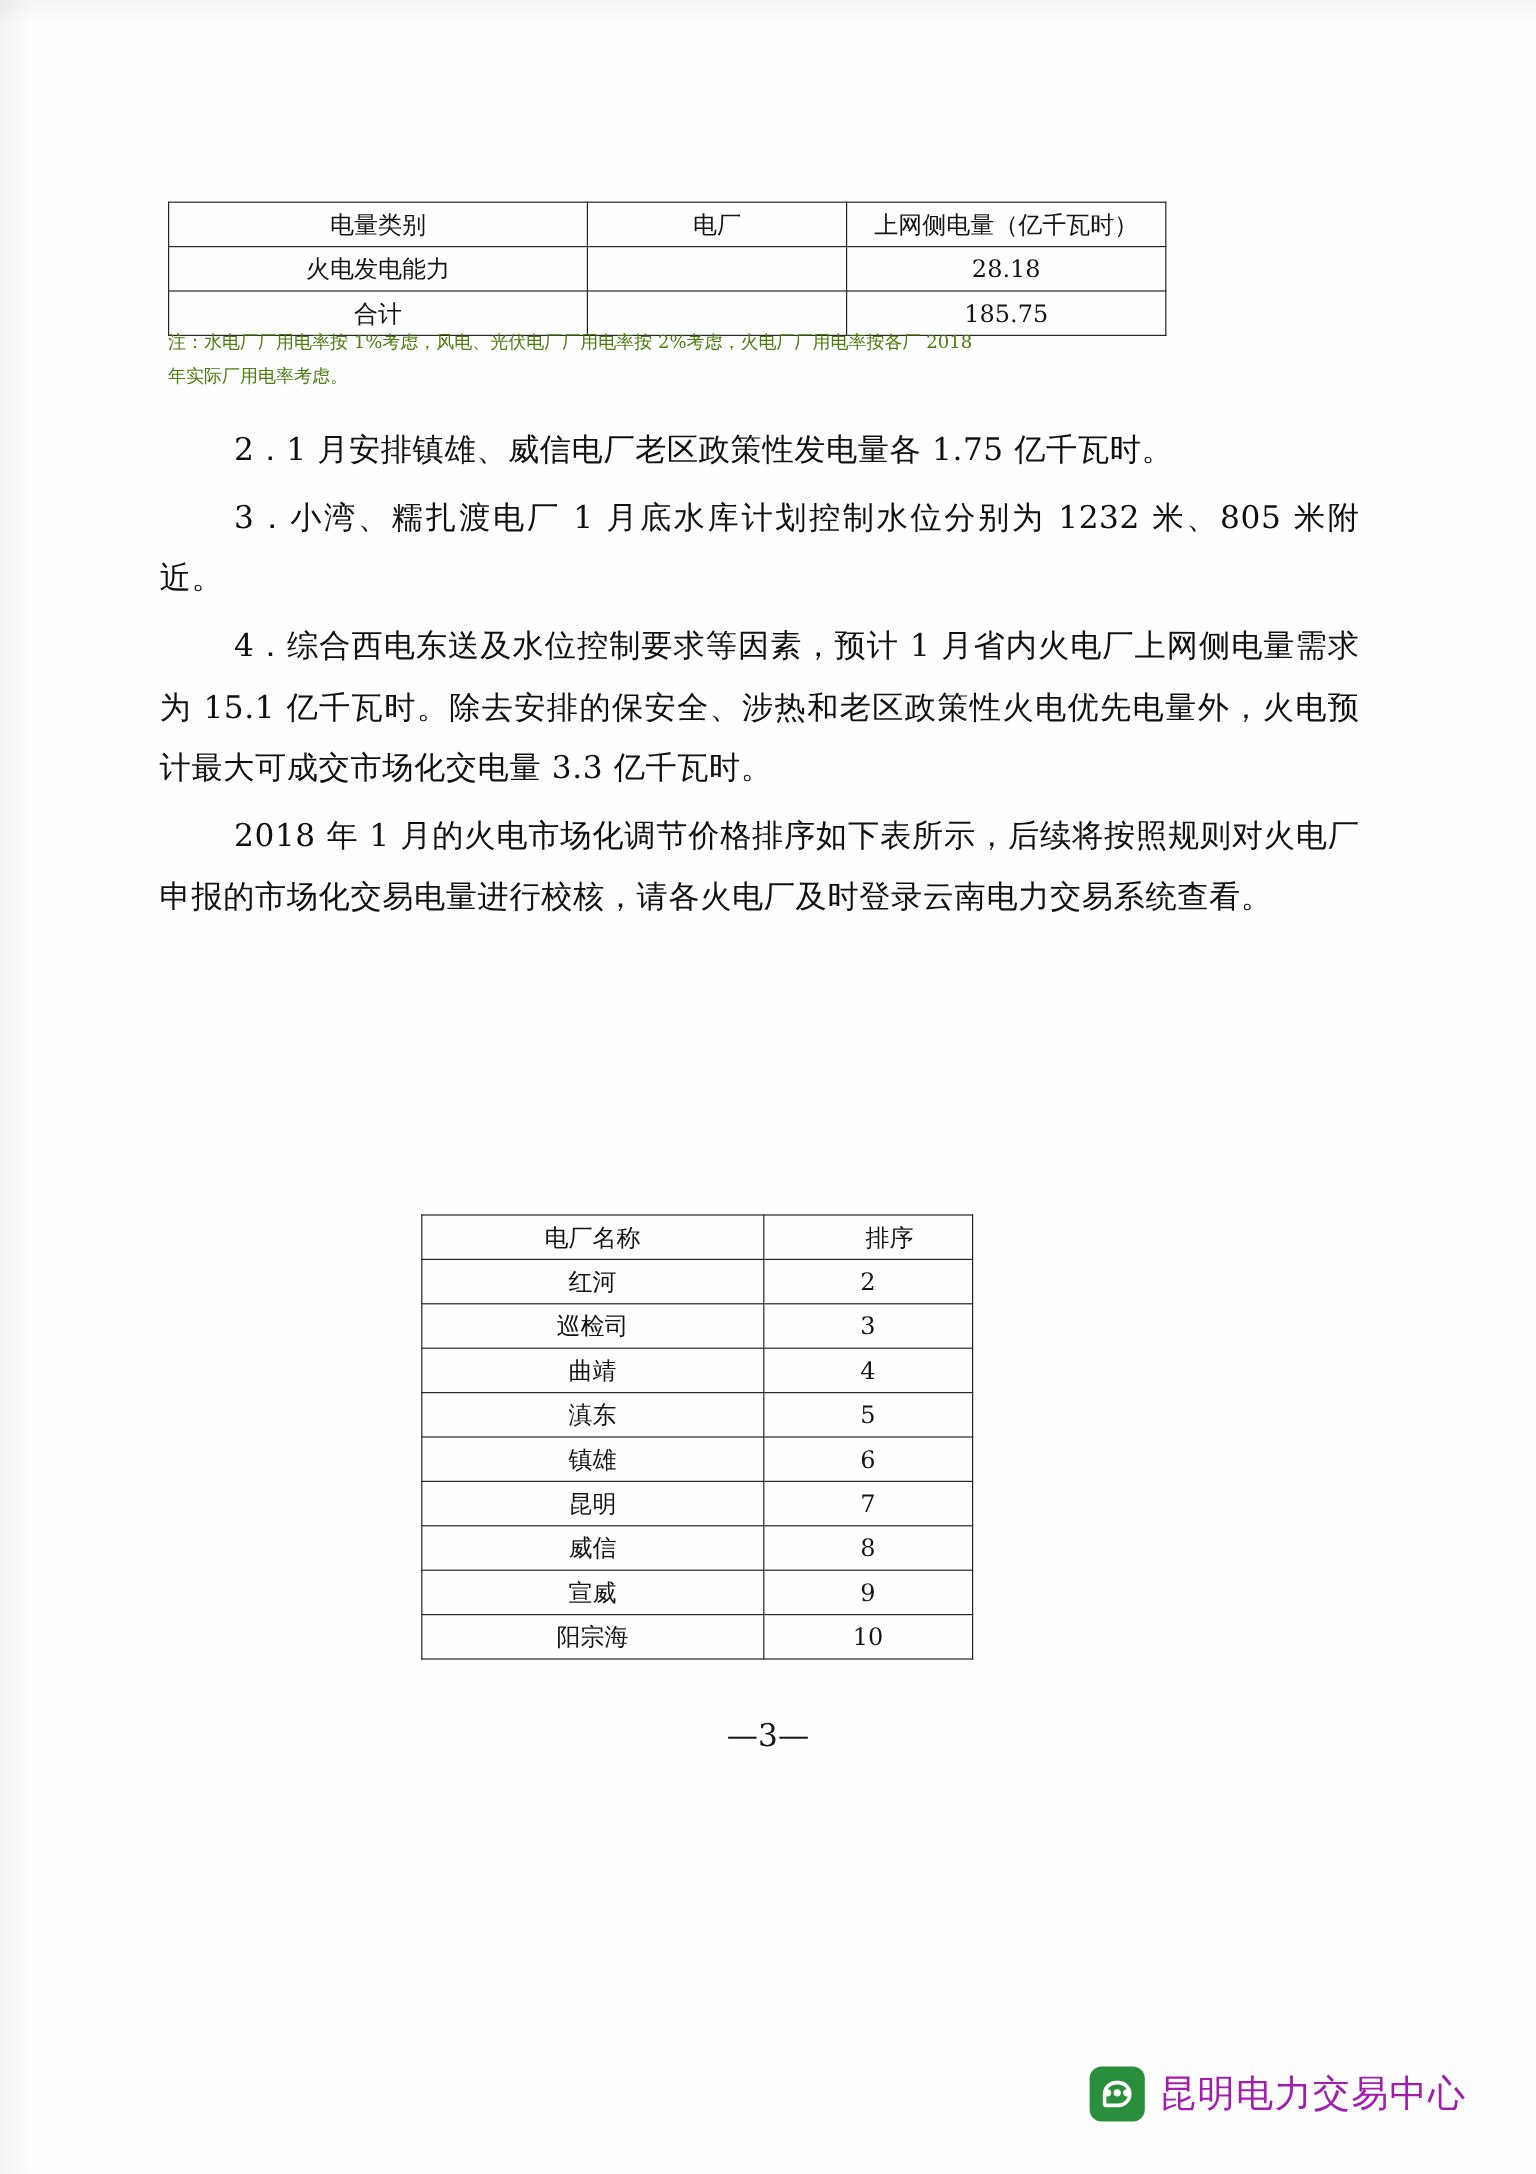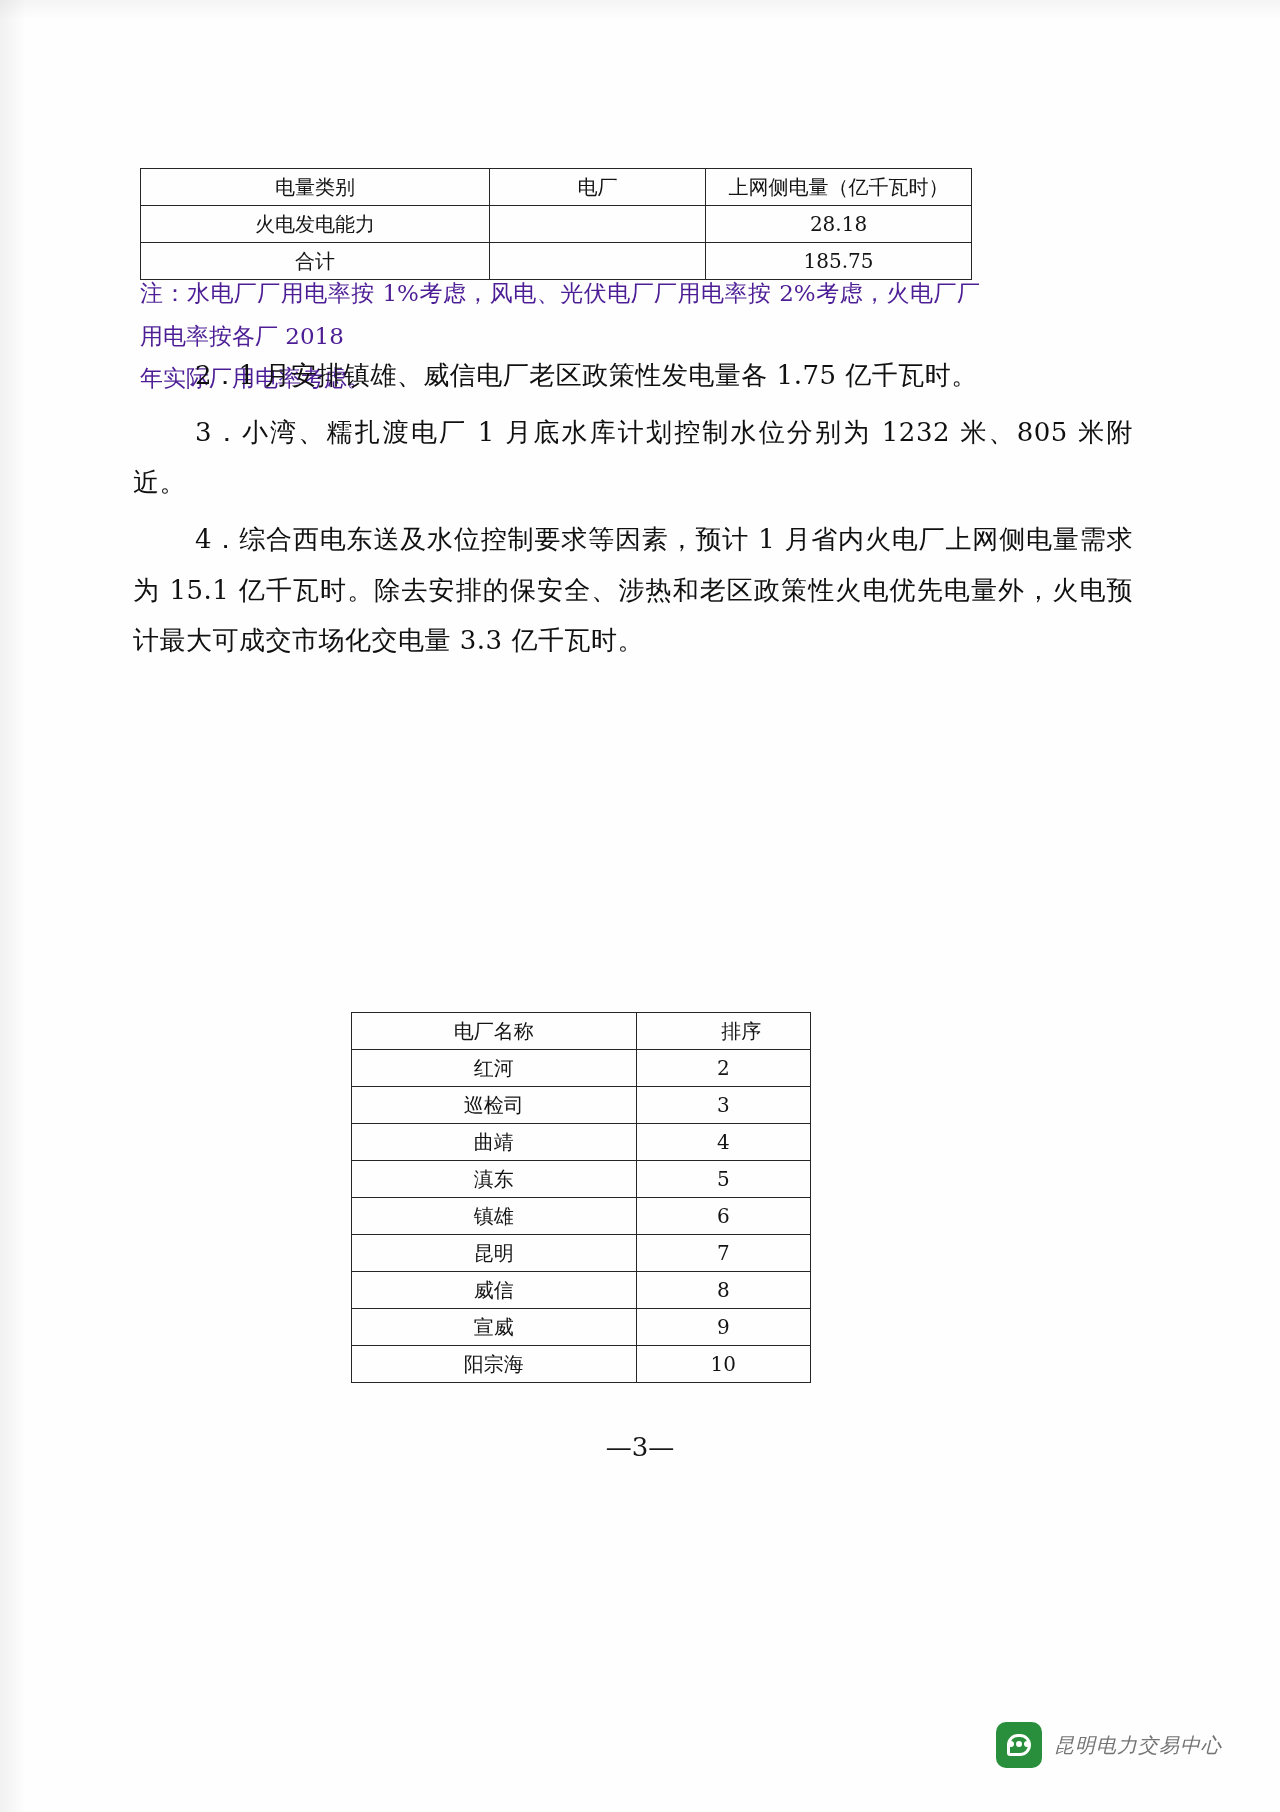--- a/index.html
+++ b/index.html
@@ -49,23 +49,23 @@
   .top-table .col-b { width: 26%; }
   .top-table .col-c { width: 32%; }
   .bold-cell { font-weight: bold; }
 
   
   .note {
     position: absolute;
     left: 140px;
     top: 272px;
     width: 840px;
-    font-size: 23px;
+    font-size: 15px;
     line-height: 1.85;
-    color: #4c1d95;
+    color: #4d7c0f;
     text-align: justify;
   }
 
   
   .body-text {
     position: absolute;
     left: 133px;
     top: 350px;
     width: 1000px;
   }
@@ -135,25 +135,24 @@
     content: "";
     position: absolute;
     left: 20px; top: 19px;
     width: 6px; height: 6px;
     background: #ffffff;
     border-radius: 50%;
     box-shadow: -8px 0 0 #ffffff, 8px 0 0 #ffffff;
   }
   .badge-text {
     font-family: "DejaVu Sans", "Liberation Sans", sans-serif;
-    font-size: 20px;
-    color: #737373;
+    font-size: 31px;
+    color: #a21caf;
     letter-spacing: 1px;
     white-space: nowrap;
-    font-style: italic;
   }
 
   
   .scan-edge-left {
     position: absolute;
     left: 0; top: 0;
     width: 26px; height: 1812px;
     background: linear-gradient(to right, rgba(0,0,0,0.05), rgba(0,0,0,0));
     pointer-events: none;
   }
@@ -197,20 +196,21 @@
 
   <div class="note">
     <div>注：水电厂厂用电率按 1%考虑，风电、光伏电厂厂用电率按 2%考虑，火电厂厂用电率按各厂 2018</div>
     <div>年实际厂用电率考虑。</div>
   </div>
 
   <div class="body-text">
     <p class="para indent">2．1 月安排镇雄、威信电厂老区政策性发电量各 1.75 亿千瓦时。</p>
     <p class="para indent">3．小湾、糯扎渡电厂 1 月底水库计划控制水位分别为 1232 米、805 米附近。</p>
     <p class="para indent">4．综合西电东送及水位控制要求等因素，预计 1 月省内火电厂上网侧电量需求为 15.1 亿千瓦时。除去安排的保安全、涉热和老区政策性火电优先电量外，火电预计最大可成交市场化交电量 3.3 亿千瓦时。</p>
+    <p class="para indent">2018 年 1 月的火电市场化调节价格排序如下表所示，后续将按照规则对火电厂申报的市场化交易电量进行校核，请各火电厂及时登录云南电力交易系统查看。</p>
   </div>
 
   <div class="bot-table-wrap">
     <table class="doc-table bot-table">
       <tbody>
         <tr>
           <td class="c1">电厂名称</td>
           <td class="c2">排序</td>
         </tr>
         <tr>

